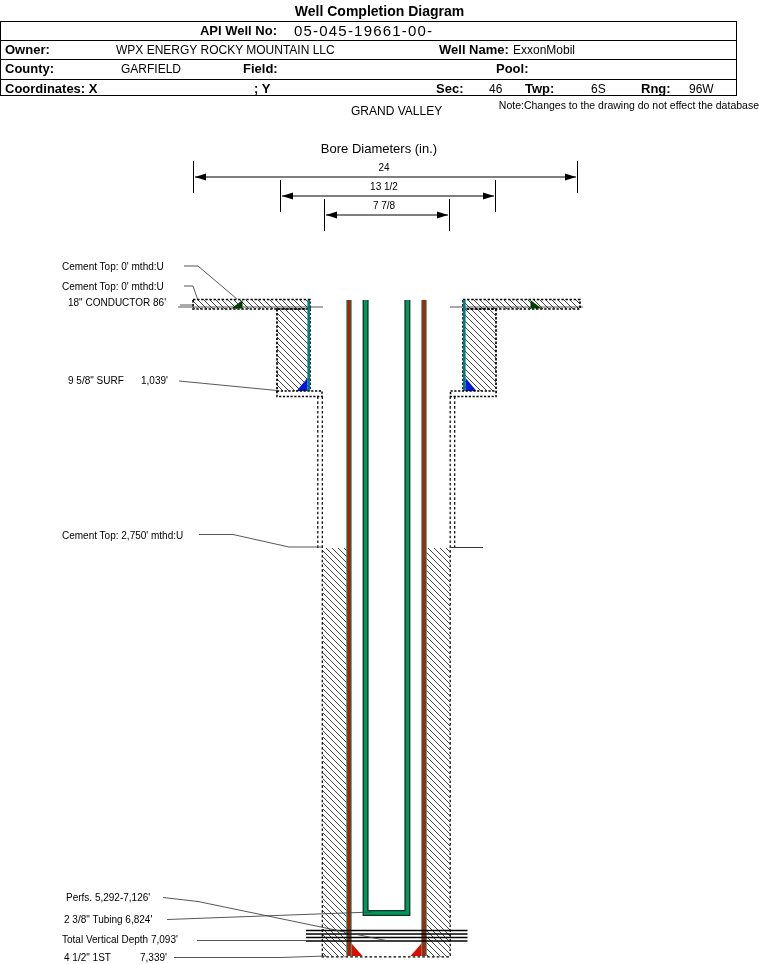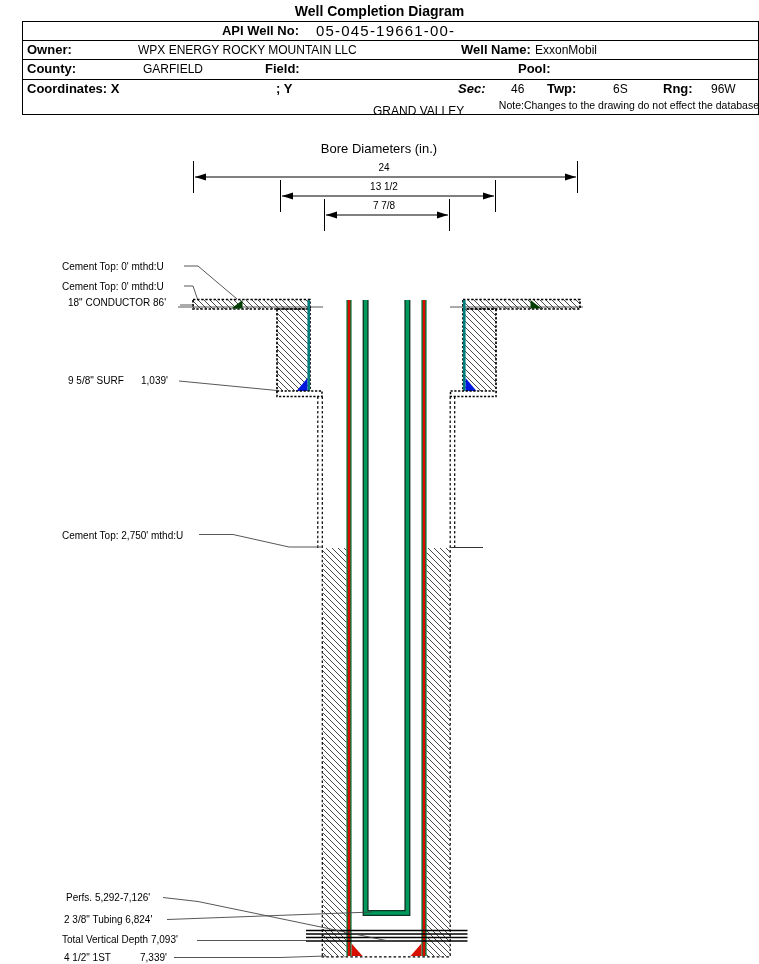--- a/index.html
+++ b/index.html
@@ -1,19 +1,19 @@
 <!DOCTYPE html>
 <html><head>
 <meta charset="utf-8">
 <style>
   html,body{margin:0;padding:0;background:#fff;}
   body{width:759px;height:964px;position:relative;font-family:"Liberation Sans",sans-serif;color:#000;overflow:hidden;}
   .abs{position:absolute;}
   .page-title{top:3px;left:0;width:759px;text-align:center;font-size:14px;font-weight:bold;}
-  .hdr-table{left:22px;top:21px;width:737px;height:94px;border:1.6px solid #000;box-sizing:border-box;background:#fff;}
+  .hdr-table{left:0;top:21px;width:737px;height:75px;border:1.6px solid #000;box-sizing:border-box;background:#fff;}
   .trow{position:relative;width:100%;height:18.2px;}
   .trow + .trow{border-top:1.3px solid #000;}
   .trow span{position:absolute;top:1px;white-space:pre;line-height:16px;}
   .lb{font-weight:bold;font-size:13px;}
   .vl{font-size:12px;}
   .api-val{font-size:15px;letter-spacing:1.2px;}
   .note-text{top:99px;left:0;width:759px;text-align:right;font-size:10.5px;}
   svg{position:absolute;left:0;top:0;font-family:"Liberation Sans",sans-serif;}
   .dlabel{font-size:10px;fill:#000;}
   .dimlabel{font-size:10px;fill:#000;}
@@ -47,21 +47,21 @@
     <span class="lb" style="left:4px;">County:</span>
     <span class="vl" style="left:120px;">GARFIELD</span>
     <span class="lb" style="left:242px;">Field:</span>
     <span class="vl" style="left:350px;margin-top:42px;">GRAND VALLEY</span>
     <span class="lb" style="left:495px;">Pool:</span>
     <span class="vl" style="left:545px;"></span>
   </div>
   <div class="trow">
     <span class="lb" style="left:4px;">Coordinates: X</span>
     <span class="lb" style="left:253px;">; Y</span>
-    <span class="lb" style="left:435px;font-style:italic;">Sec:</span>
+    <span class="lb" style="left:435px;">Sec:</span>
     <span class="vl" style="left:488px;">46</span>
     <span class="lb" style="left:524px;text-align:center;">Twp:</span>
     <span class="vl" style="left:590px;">6S</span>
     <span class="lb" style="left:640px;">Rng:</span>
     <span class="vl" style="left:688px;">96W</span>
   </div>
 </div>
 
 <div class="abs note-text">Note:Changes to the drawing do not effect the database</div>
 

